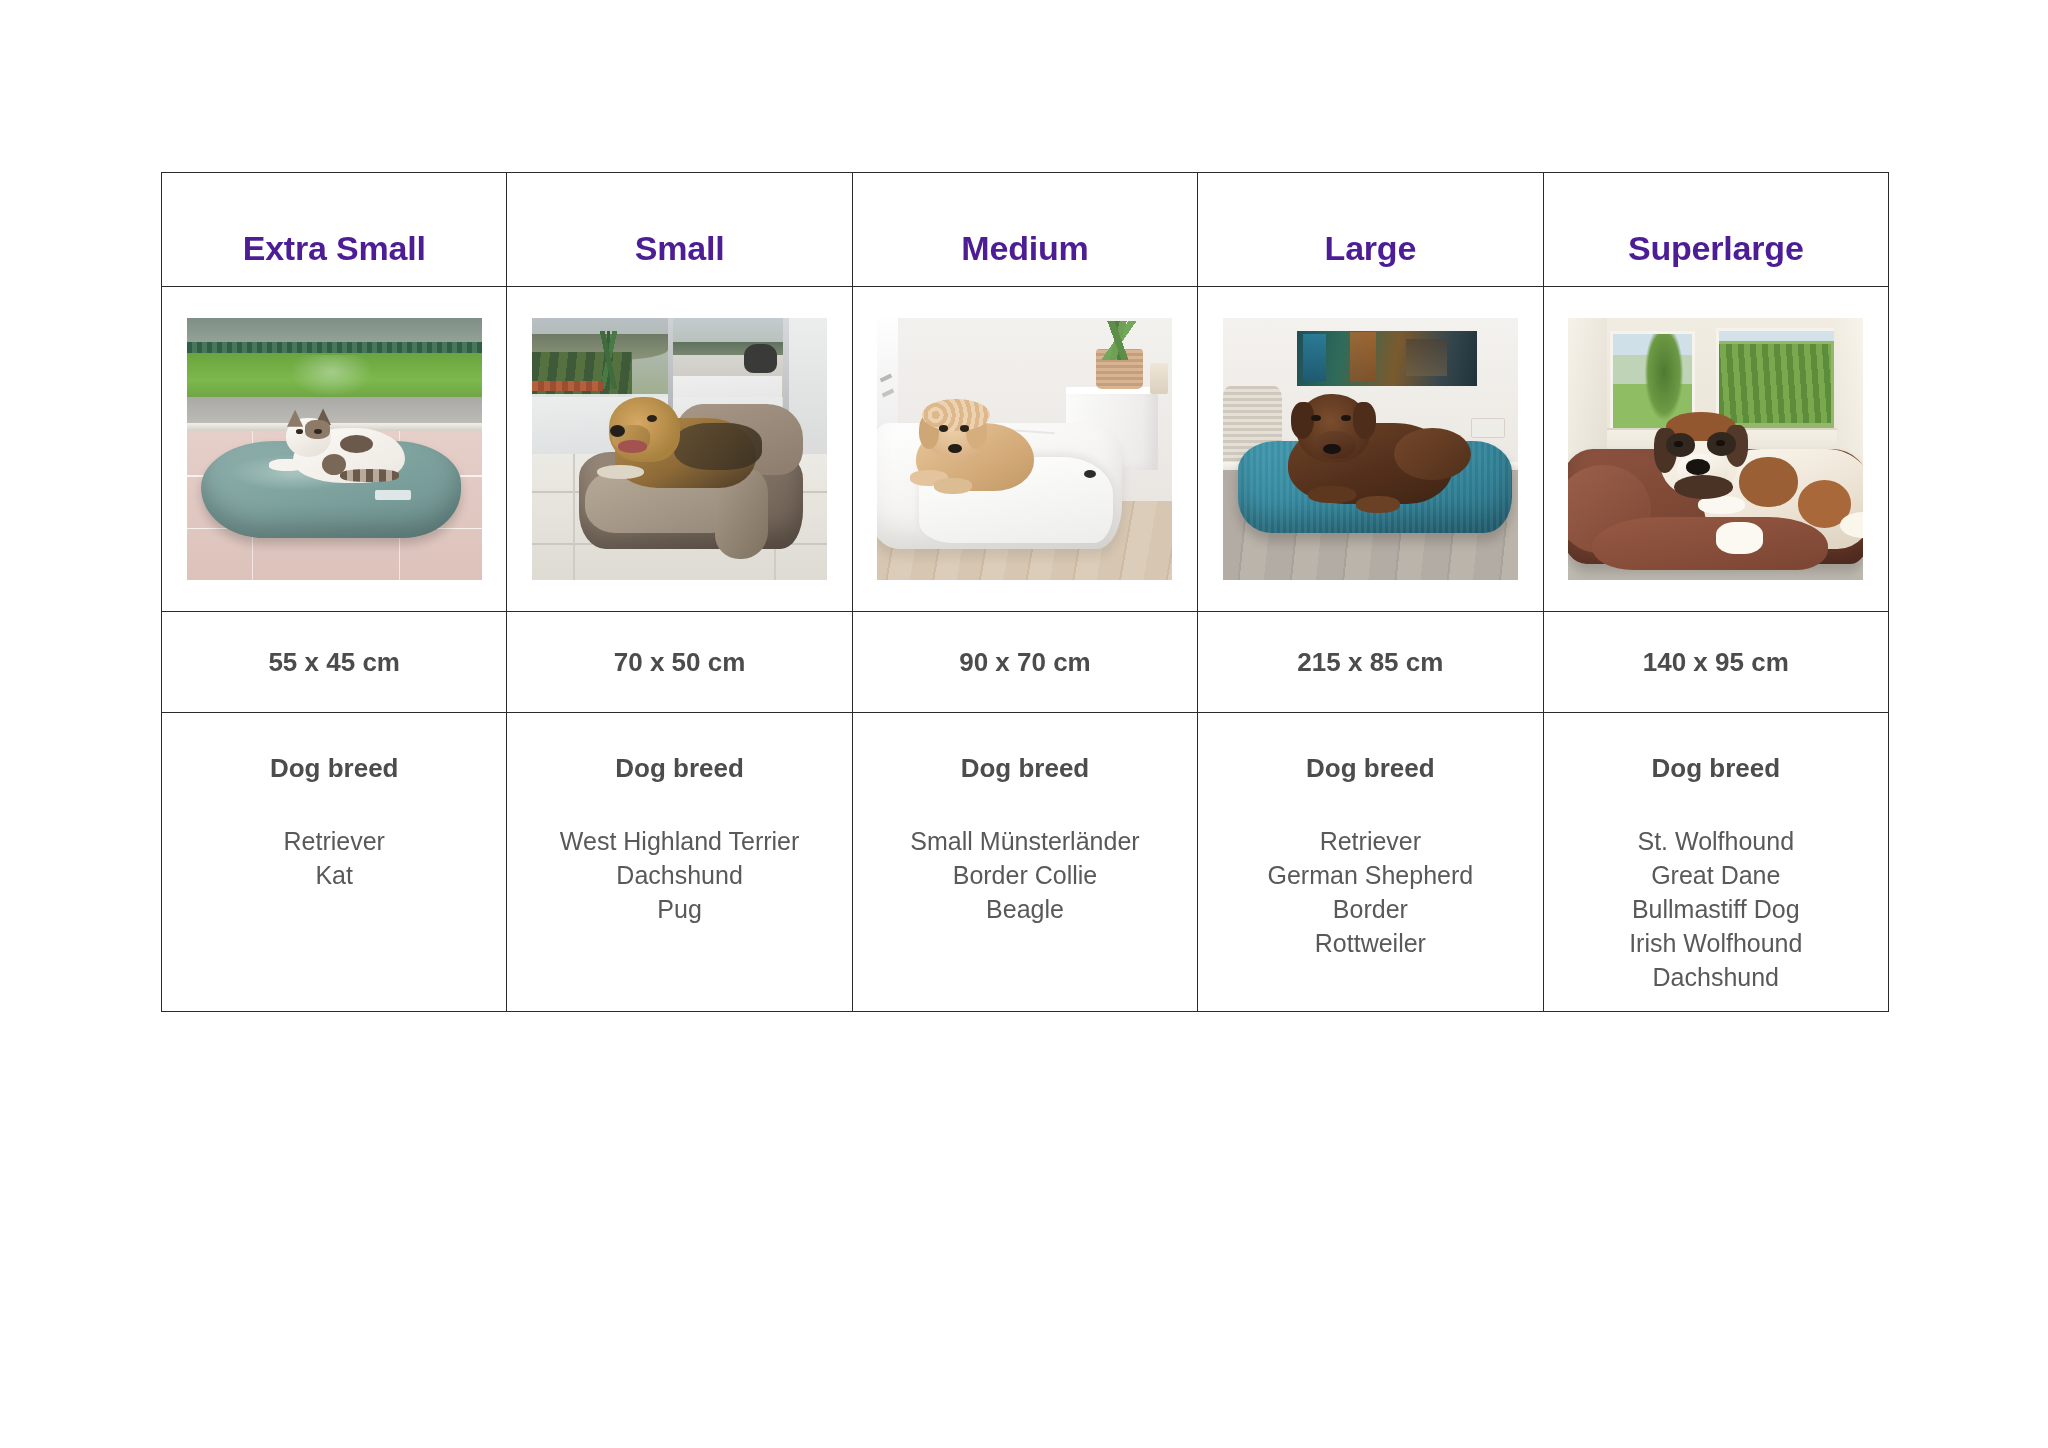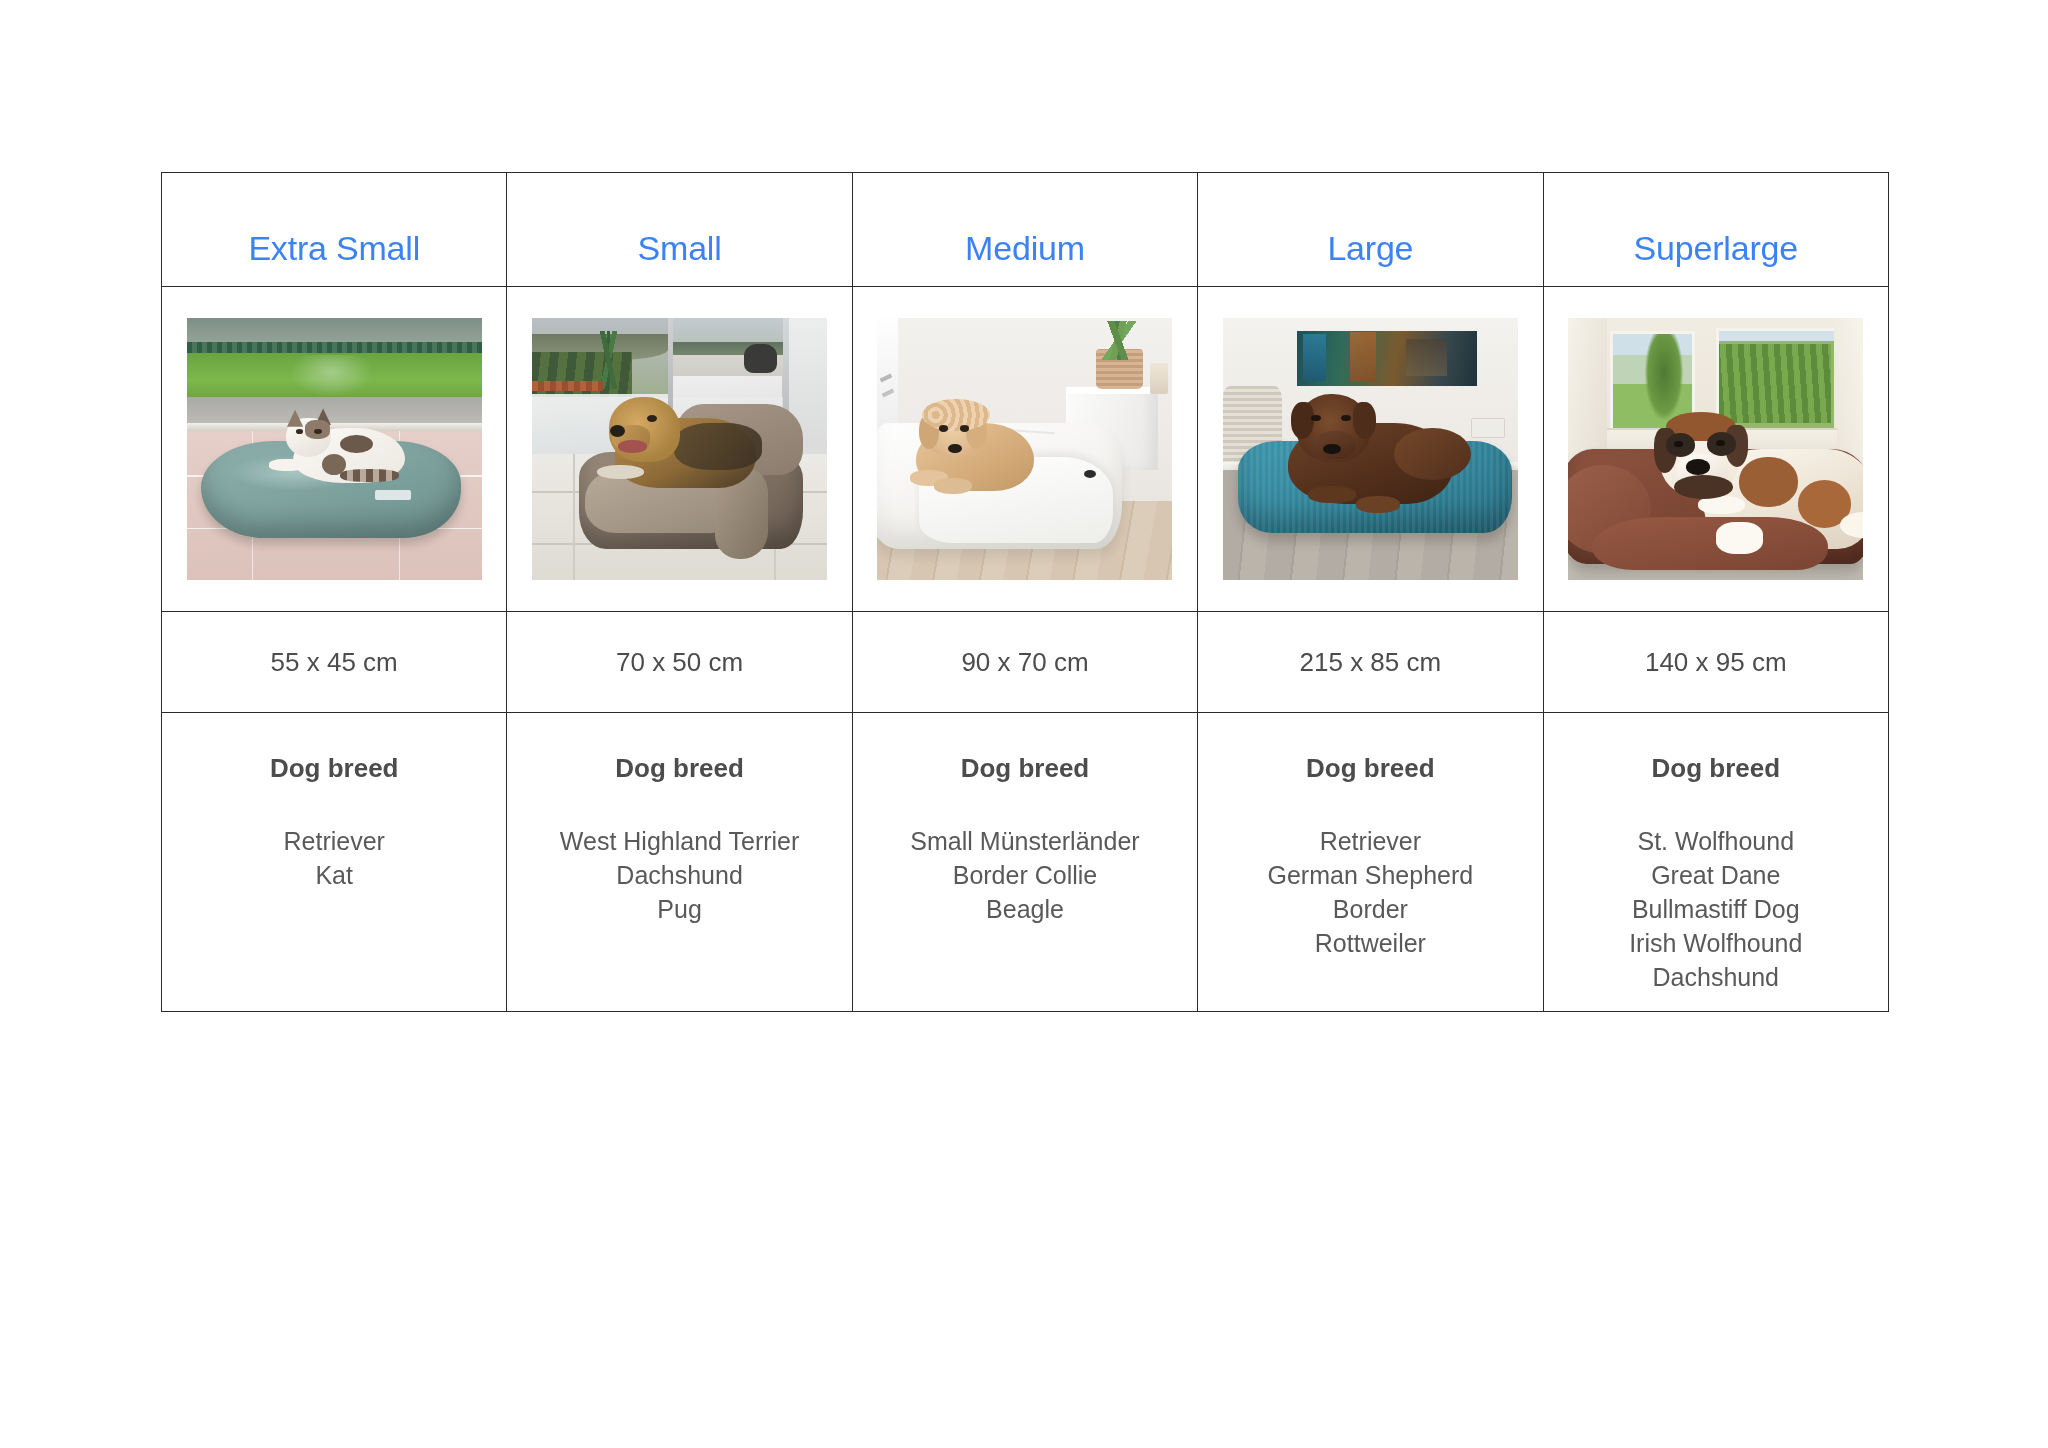--- a/index.html
+++ b/index.html
@@ -35,22 +35,22 @@
     border: 1.6px solid #2b2b2b;
     vertical-align: middle;
     text-align: center;
     padding: 0;
     background: #ffffff;
   }
 
   
   .hdr-row td { height: 113px; }
   .hdr-label {
-    color: #3b82f6;
-    font-weight: normal;
+    color: #4c1d95;
+    font-weight: bold;
     font-size: 34px;
     letter-spacing: -0.2px;
     line-height: 1;
     margin-top: 36px;
   }
 
   
   .img-row td { height: 324px; }
   .photo-wrap {
     width: 100%;
@@ -64,21 +64,21 @@
     width: 295px;
     height: 262px;
     overflow: hidden;
     background: #dcdcdc;
   }
 
   
   .dim-row td { height: 100px; }
   .dim-label {
     color: #4c4c4c;
-    font-weight: normal;
+    font-weight: bold;
     font-size: 26px;
   }
 
   
   .breed-row td {
     height: 298px;
     vertical-align: top;
   }
   .breed-cell {
     padding-top: 40px;

